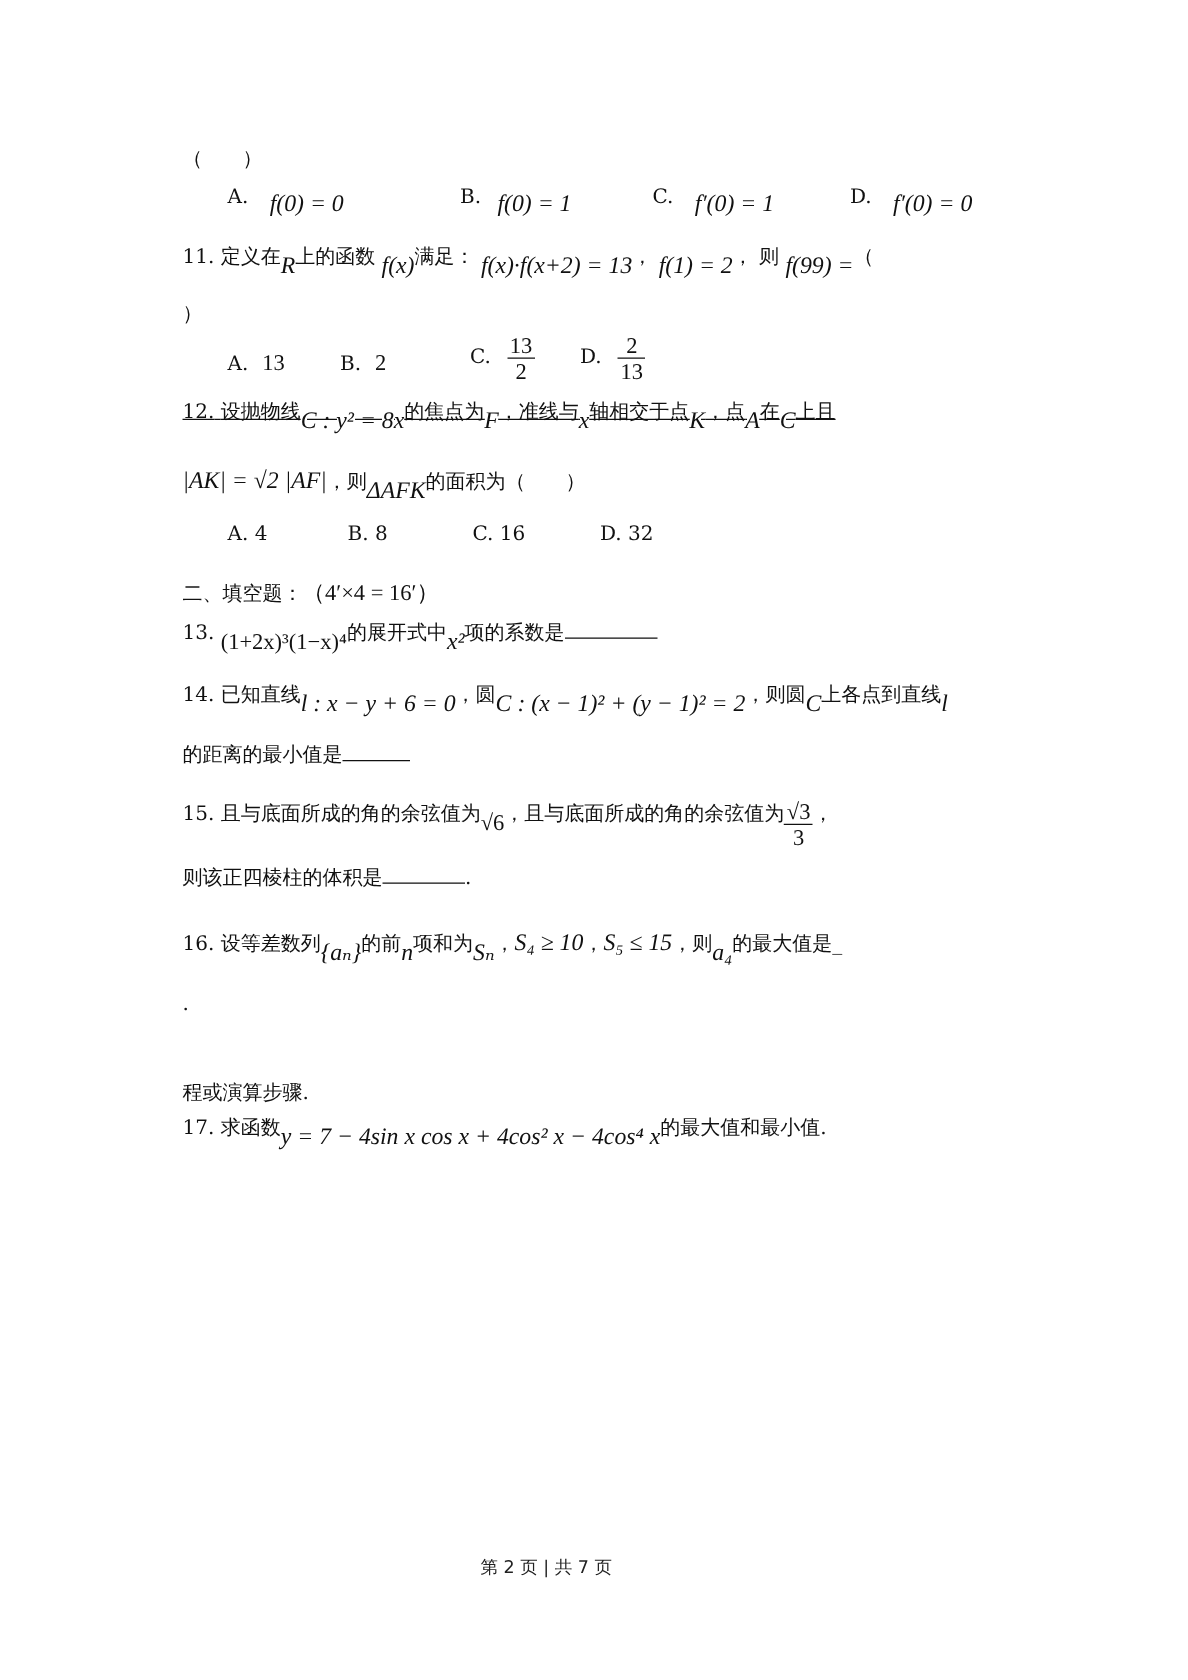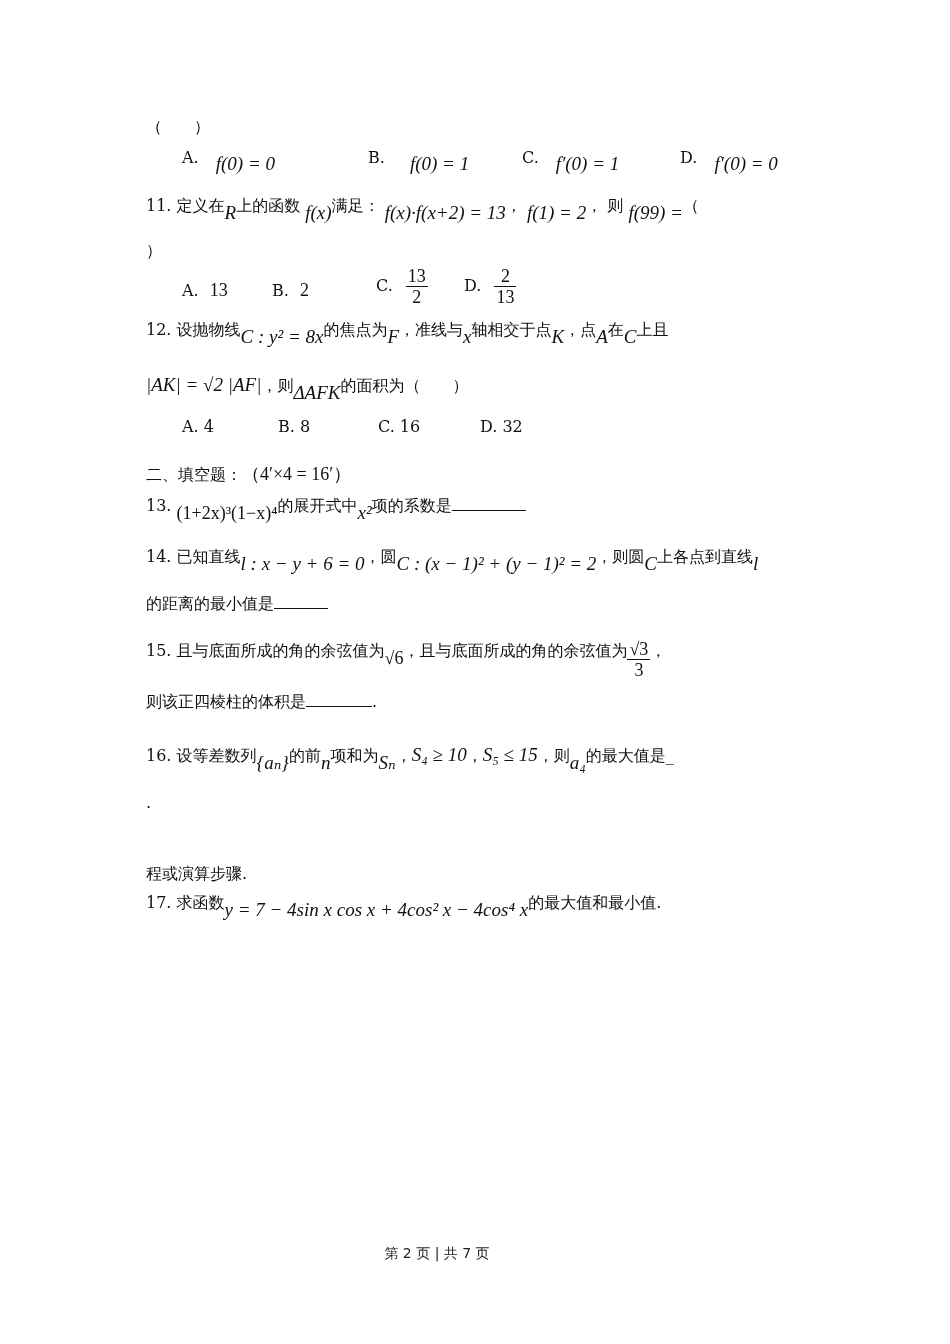--- a/index.html
+++ b/index.html
@@ -23,21 +23,21 @@
 
 <div class="page">
 
   <div class="line" style="top:116px;">（　　）</div>
   <div class="opt" style="left:182px; top:146px;">
     <span>A.</span>
     <span class="mi lowered" style="margin-left:12px;">f(0) = 0</span>
   </div>
   <div class="opt" style="left:368px; top:146px;">
     <span>B.</span>
-    <span class="mi lowered" style="margin-left:20px;text-align:right;">f(0) = 1</span>
+    <span class="mi lowered" style="margin-left:8px;text-align:right;">f(0) = 1</span>
   </div>
   <div class="opt" style="left:522px; top:146px;">
     <span>C.</span>
     <span class="mi lowered" style="margin-left:12px;">f′(0) = 1</span>
   </div>
   <div class="opt" style="left:680px; top:146px;">
     <span>D.</span>
     <span class="mi lowered" style="margin-left:12px;">f′(0) = 0</span>
   </div>
 
@@ -67,21 +67,21 @@
     </span>
   </div>
   <div class="opt" style="left:464px; top:266px;">
     <span>D.</span>
     <span class="frac" style="margin-left:8px;">
       <span class="num">2</span>
       <span class="den">13</span>
     </span>
   </div>
 
-  <div class="line" style="top:318px;">
+  <div class="line" style="top:318px;text-decoration:underline;">
     <span>12.</span>
     <span>设抛物线</span><span class="mi sub">C : y² = 8x</span><span>的焦点为</span><span class="mi sub">F</span><span>，准线与</span><span class="mi sub">x</span><span>轴相交于点</span><span class="mi sub">K</span><span>，点</span><span class="mi sub">A</span><span>在</span><span class="mi sub">C</span><span>上且</span>
   </div>
   <div class="line" style="top:374px;">
     <span class="mi">|AK| = √2 |AF|</span><span>，则</span><span class="mi sub">ΔAFK</span><span>的面积为（　　）</span>
   </div>
   <div class="opt" style="left:182px; top:417px;">
     <span>A.</span> <span>4</span>
   </div>
   <div class="opt" style="left:278px; top:417px;">

